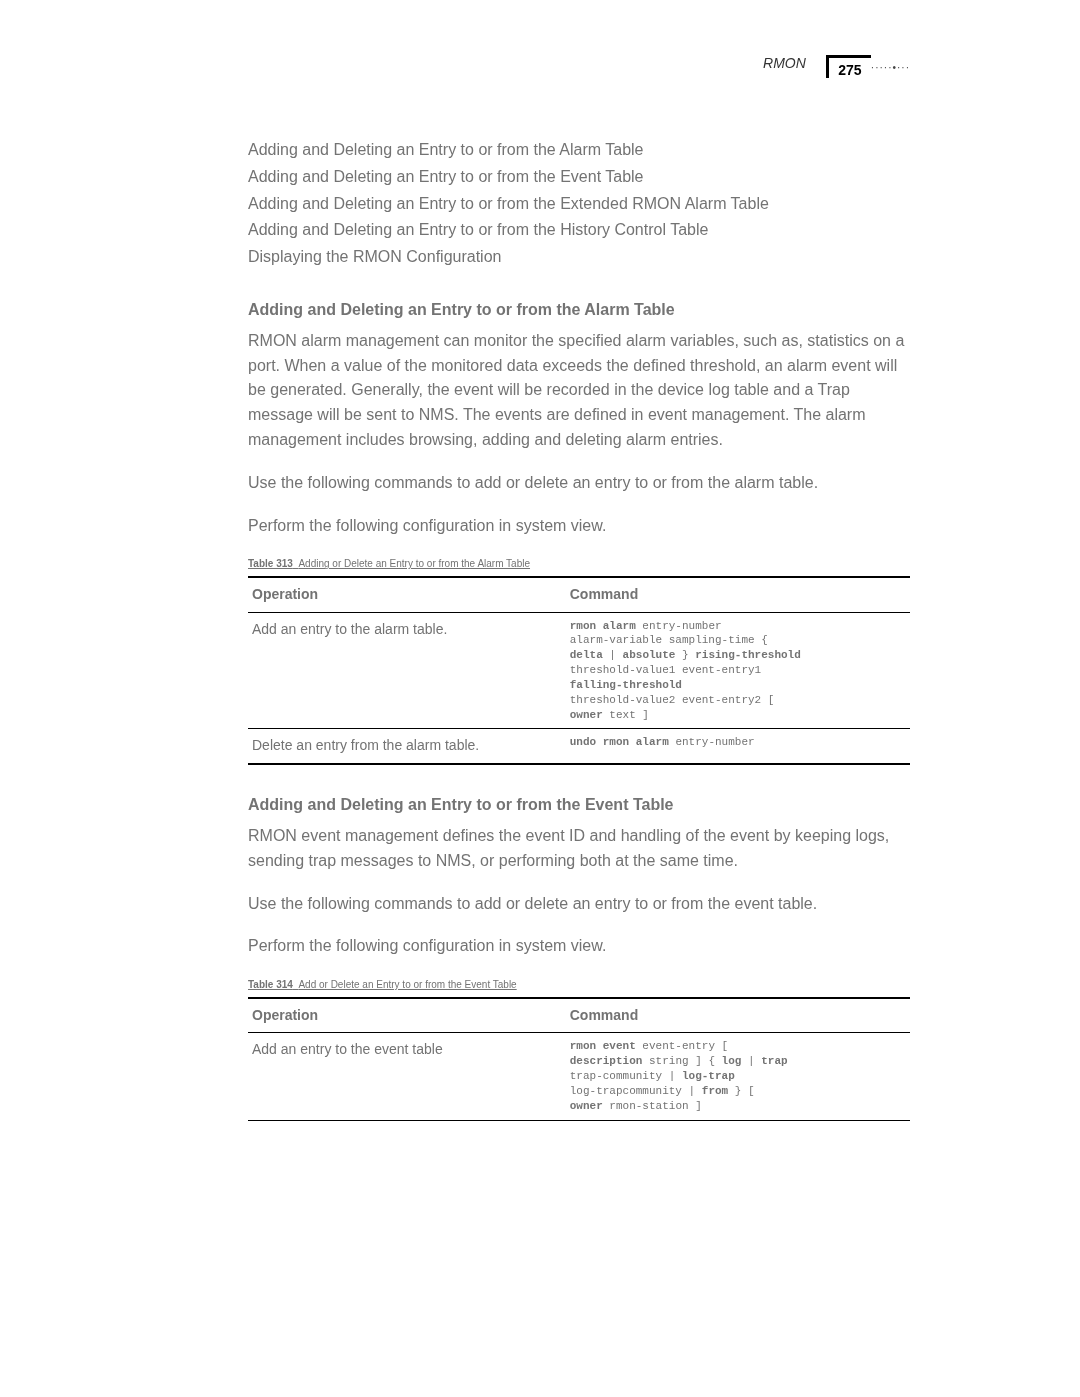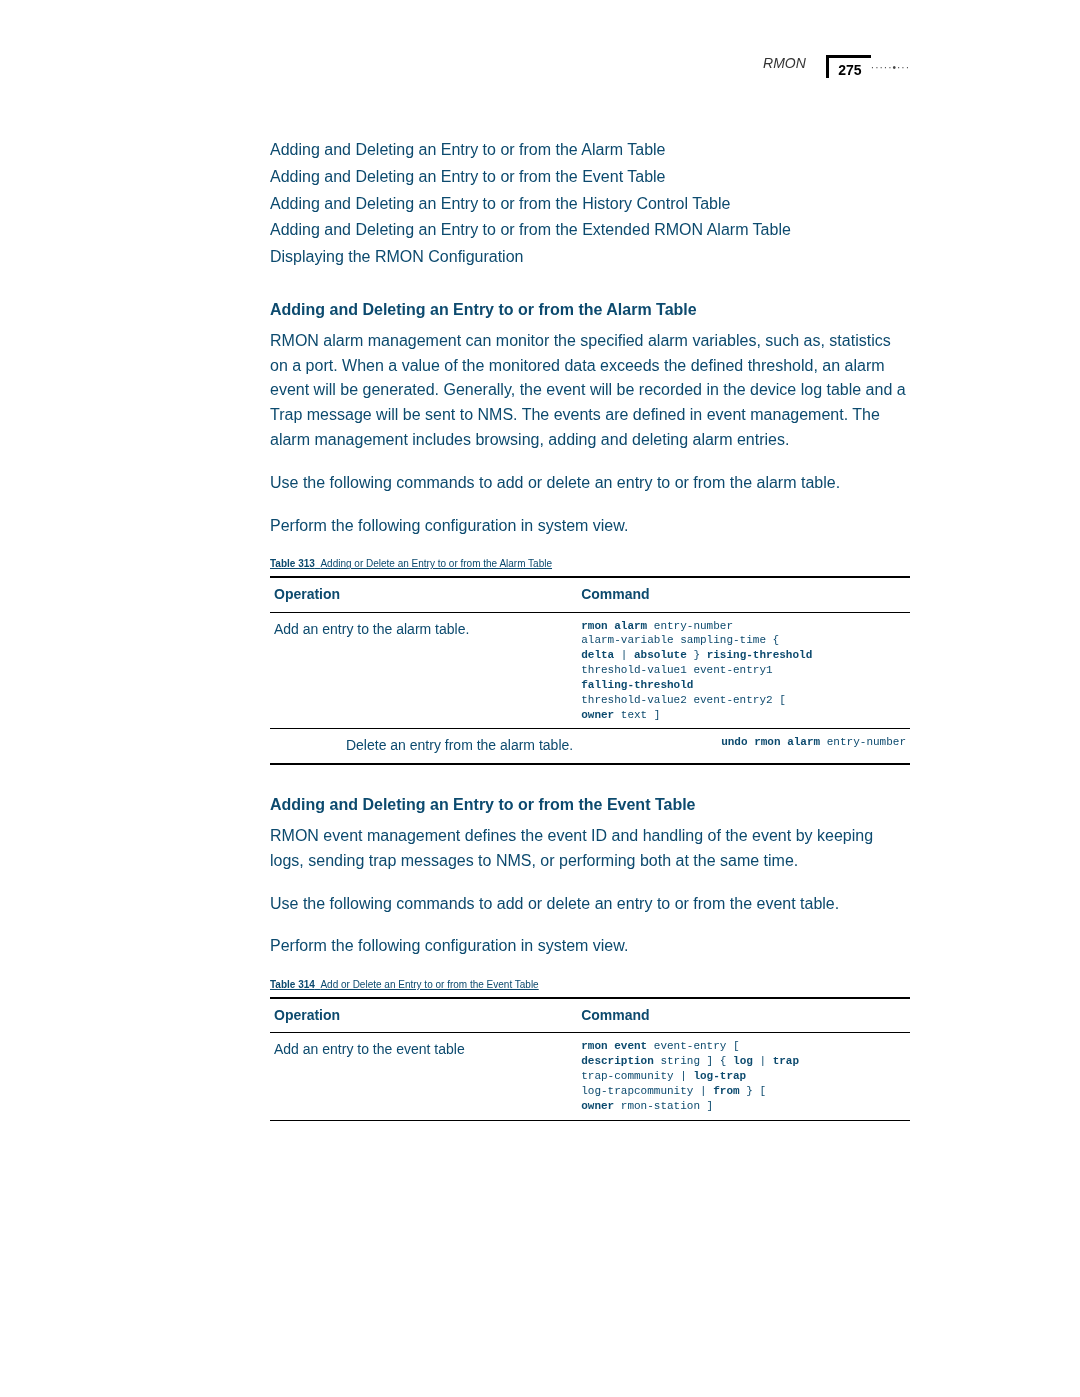--- a/index.html
+++ b/index.html
@@ -43,24 +43,24 @@
     text-align: center;
   }
   .dots {
     font-size: 10px;
     letter-spacing: 1px;
     line-height: 8px;
     margin-top: 2px;
     color: #444;
   }
   .content {
-    margin-left: 100px;
+    margin-left: 78px;
     font-size: 16px;
     line-height: 1.55;
-    color: #0c4a6e;
+    color: #737373;
   }
   .toc-item {
     margin: 2px 0;
   }
   .section-heading {
     font-weight: bold;
     font-size: 16px;
     margin-top: 28px;
     margin-bottom: 6px;
   }
@@ -86,21 +86,20 @@
     border-bottom: 1.5px solid #000;
     padding: 6px 4px;
   }
   td {
     vertical-align: top;
     padding: 6px 4px;
     border-bottom: 1px solid #000;
   }
   tr.last td {
     border-bottom: 2px solid #000;
-    text-align: right;
   }
   .mono {
     font-family: "Courier New", monospace;
     font-size: 11px;
     white-space: pre-line;
     line-height: 1.35;
   }
   .mono b { font-weight: bold; }
   .col-op { width: 48%; }
   .col-cmd { width: 52%; }
@@ -115,22 +114,22 @@
     <div class="header-pagegroup">
       <span class="header-page">275</span>
       <span class="dots">·····•···</span>
     </div>
   </div>
 
   <div class="content">
 
     <div class="toc-item">Adding and Deleting an Entry to or from the Alarm Table</div>
     <div class="toc-item">Adding and Deleting an Entry to or from the Event Table</div>
+    <div class="toc-item">Adding and Deleting an Entry to or from the Extended RMON Alarm Table</div>
     <div class="toc-item">Adding and Deleting an Entry to or from the History Control Table</div>
-    <div class="toc-item">Adding and Deleting an Entry to or from the Extended RMON Alarm Table</div>
     <div class="toc-item">Displaying the RMON Configuration</div>
 
     <div class="section-heading">Adding and Deleting an Entry to or from the Alarm Table</div>
     <div class="para">RMON alarm management can monitor the specified alarm variables, such as, statistics on a port. When a value of the monitored data exceeds the defined threshold, an alarm event will be generated. Generally, the event will be recorded in the device log table and a Trap message will be sent to NMS. The events are defined in event management. The alarm management includes browsing, adding and deleting alarm entries.</div>
     <div class="para">Use the following commands to add or delete an entry to or from the alarm table.</div>
     <div class="para">Perform the following configuration in system view.</div>
 
     <div class="table-caption">
       <b>Table 313</b>&nbsp;&nbsp;<span>Adding or Delete an Entry to or from the Alarm Table</span>
     </div>

